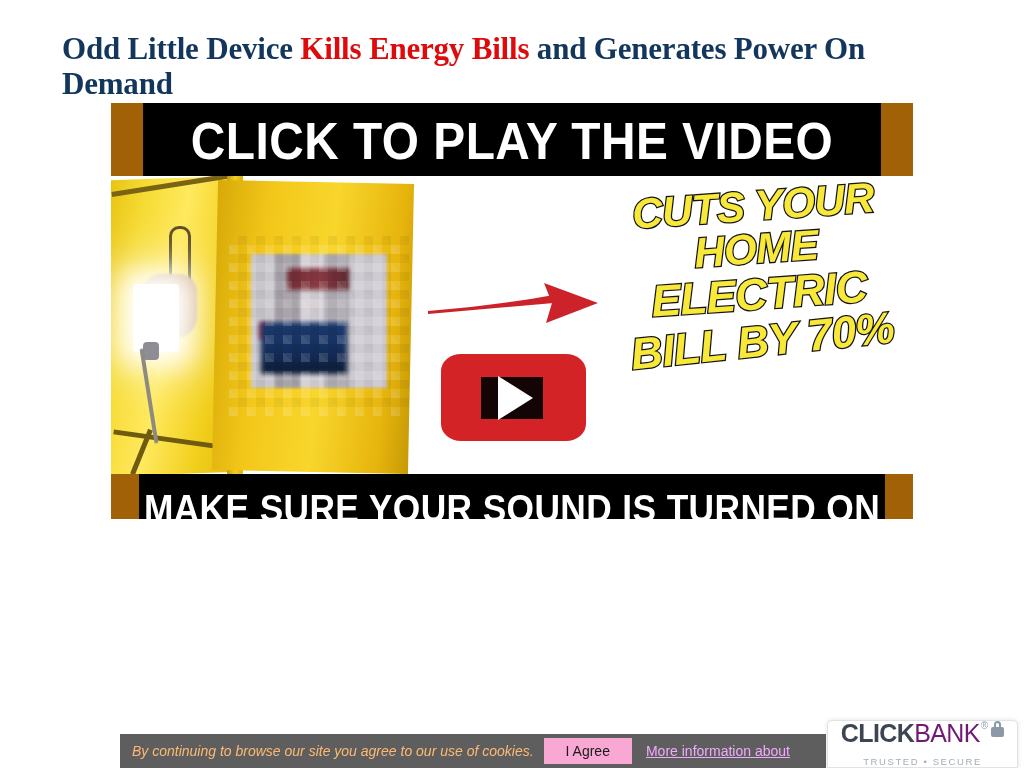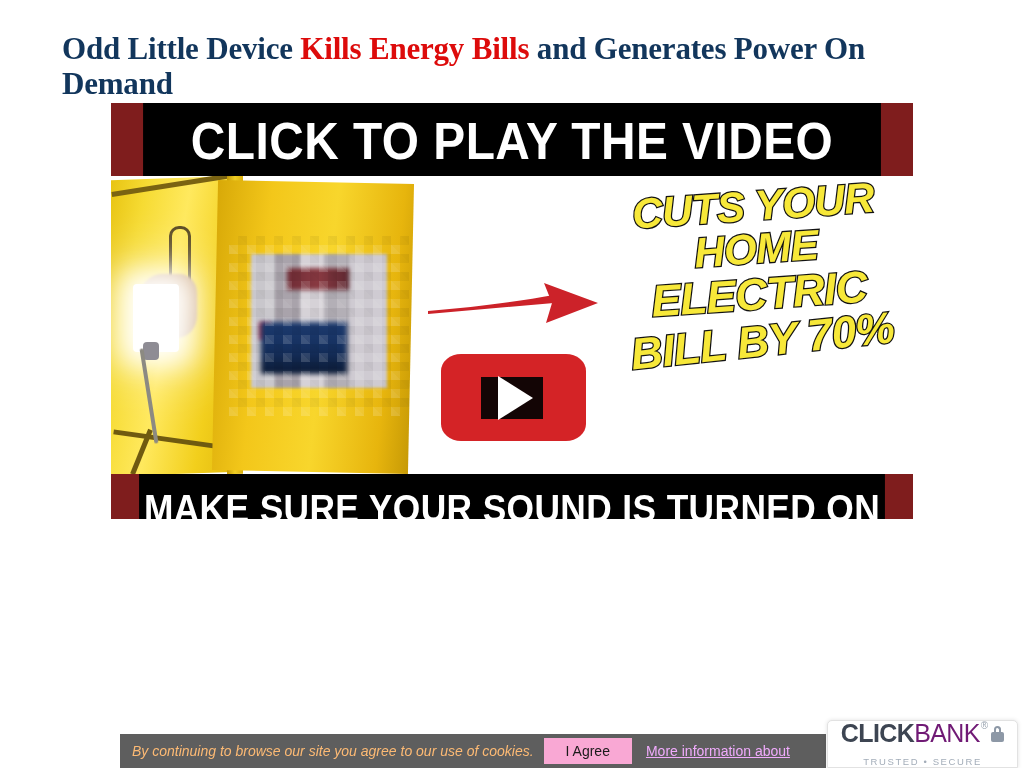--- a/index.html
+++ b/index.html
@@ -29,21 +29,21 @@
     color: #12365c;
     letter-spacing: -0.2px;
   }
   .headline .red { color: #dd0b0b; }
 
   
   .video-wrap {
     position: absolute;
     left: 111px; top: 103px;
     width: 802px; height: 416px;
-    background: #7f1d1d;
+    background: #a16207;
     overflow: hidden;
   }
   .vid-banner {
     position: absolute; left: 0; width: 802px;
     background: #000000;
     color: #ffffff;
     text-align: center;
     font-family: "Liberation Sans", sans-serif;
     font-weight: bold;
     white-space: nowrap;
@@ -303,21 +303,20 @@
     border: 1px solid #e2e2e2;
     border-radius: 5px 5px 0 0;
     box-shadow: 0 0 4px rgba(0,0,0,.12);
     display: flex;
     flex-direction: column;
     align-items: center;
     justify-content: center;
   }
   .cb-row1 {
     display: flex;
-    align-items: center;
     line-height: 1;
   }
   .cb-click {
     font-size: 25px;
     font-weight: bold;
     color: #3d4552;
     letter-spacing: -0.6px;
   }
   .cb-bank {
     font-size: 25px;

